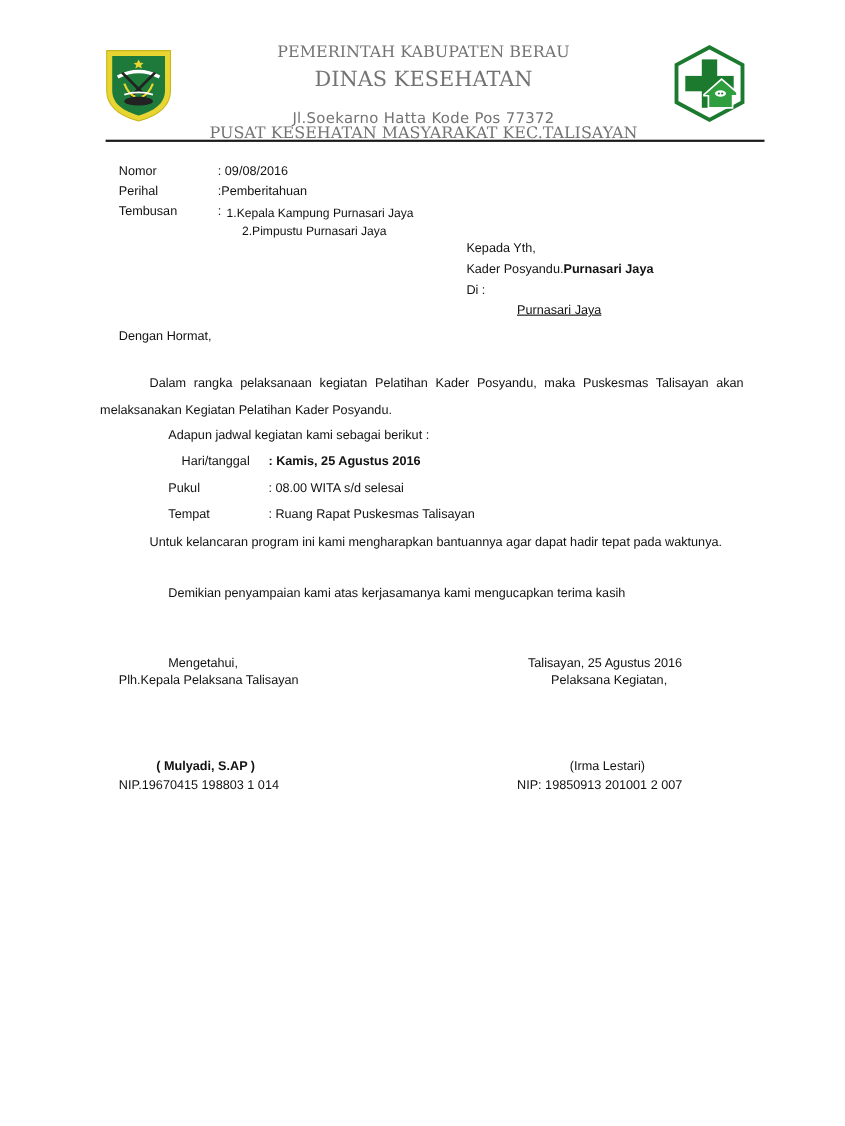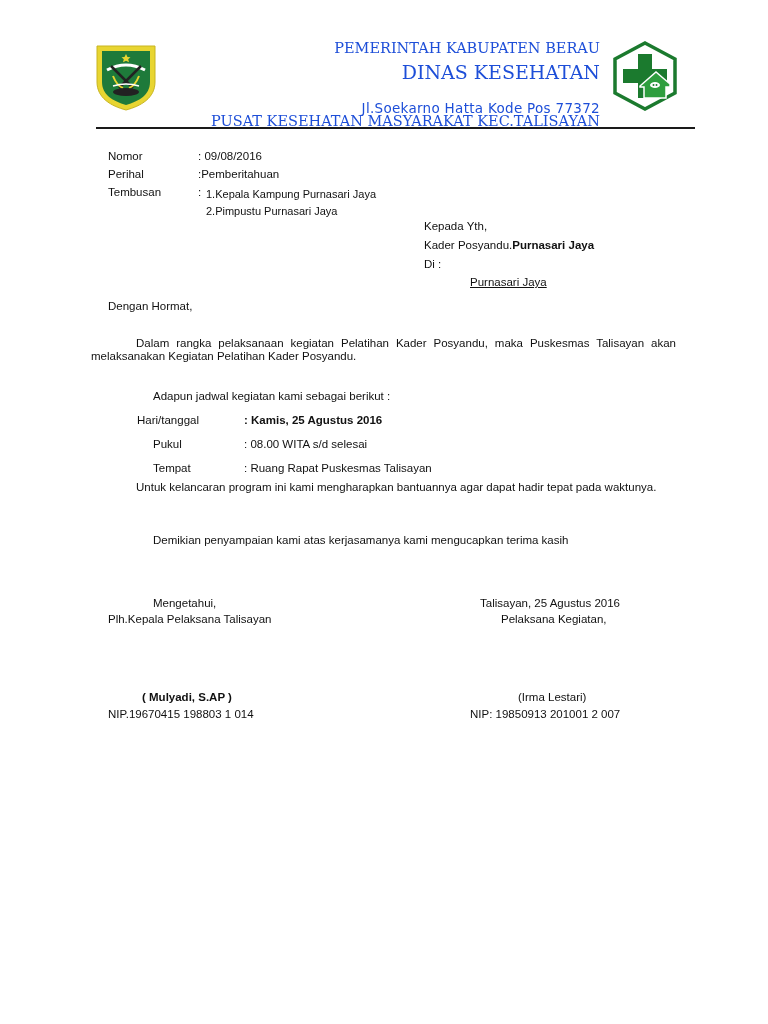--- a/index.html
+++ b/index.html
@@ -18,44 +18,44 @@
     .abs { position: absolute; white-space: nowrap; padding-left: 17px; }
 
     
     .logo-left {
       position: absolute; left: 93px; top: 42px; width: 66px; height: 70px;
     }
     .logo-right {
       position: absolute; left: 610px; top: 40px; width: 70px; height: 72px;
     }
     .kop {
-      position: absolute; left: 170px; width: 430px; text-align: right;
+      position: absolute; left: 170px; width: 430px; text-align: center;
       font-family: "DejaVu Serif", "Liberation Serif", serif;
-      color: #1d4ed8;
+      color: #737373;
     }
     .kop-1 { top: 40px; font-size: 14.5px; }
     .kop-2 { top: 61px; font-size: 19px; }
     .kop-3 { top: 81px; font-size: 14.5px; margin-top: 32px; }
     .kop-4 {
       top: 100px; font-size: 13.5px; letter-spacing: 0.3px;
       font-family: "DejaVu Sans", "Liberation Sans", sans-serif;
     }
     .rule {
       position: absolute; left: 96px; top: 127px; width: 599px; height: 2px;
       background: #1a1a1a;
     }
 
     .t { font-size: 11.5px; }
     .t-sm { font-size: 11px; }
     .b { font-weight: bold; }
     .u { text-decoration: underline; }
 
     .para {
       position: absolute; left: 91px; width: 585px;
-      font-size: 11.5px; line-height: 13px; text-align: justify;
+      font-size: 11.5px; line-height: 24px; text-align: justify;
     }
     .para.indent { text-indent: 45px; }
   </style>
 </head>
 <body>
 
 <div>
   <svg class="logo-left" viewBox="0 0 66 70">
     <path d="M4 4 H62 V40 C62 56 48 64 33 68 C18 64 4 56 4 40 Z" fill="#e8d531" stroke="#c8b520" stroke-width="1"></path>
     <path d="M9 9 H57 V40 C57 53 46 59 33 63 C20 59 9 53 9 40 Z" fill="#1e7a3a"></path>
@@ -90,39 +90,39 @@
 <div>
   <span class="abs t" style="left:91px; top:150px;">Nomor</span>
   <span class="abs t" style="left:181px; top:150px;">: 09/08/2016</span>
 
   <span class="abs t" style="left:91px; top:168px;">Perihal</span>
   <span class="abs t" style="left:181px; top:168px;">:Pemberitahuan</span>
 
   <span class="abs t" style="left:91px; top:186px;">Tembusan</span>
   <span class="abs t" style="left:181px; top:186px;">:</span>
   <span class="abs t-sm" style="left:189px; top:188px;">1.Kepala Kampung Purnasari Jaya</span>
-  <span class="abs t-sm" style="left:189px; top:205px;text-align:right;">2.Pimpustu Purnasari Jaya</span>
+  <span class="abs t-sm" style="left:203px; top:205px;text-align:right;">2.Pimpustu Purnasari Jaya</span>
 </div>
 
 <div>
   <span class="abs t" style="left:407px; top:220px;">Kepada Yth,</span>
   <span class="abs t" style="left:407px; top:239px;"><span>Kader Posyandu.</span><span class="b">Purnasari Jaya</span></span>
   <span class="abs t" style="left:407px; top:258px;">Di :</span>
   <span class="abs t u" style="left:453px; top:276px;">Purnasari Jaya</span>
 </div>
 
 <div>
   <span class="abs t" style="left:91px; top:300px;text-align:center;">Dengan Hormat,</span>
 
   <div class="para indent" style="top:337px;">Dalam rangka pelaksanaan kegiatan Pelatihan Kader Posyandu, maka Puskesmas Talisayan akan melaksanakan Kegiatan Pelatihan Kader Posyandu.</div>
 
   <span class="abs t" style="left:136px; top:390px;">Adapun jadwal kegiatan kami sebagai berikut :</span>
 
   <div>
-    <span class="abs t" style="left:120px; top:414px;">Hari/tanggal</span>
+    <span class="abs t" style="left:148px; top:414px;">Hari/tanggal</span>
     <span class="abs t b" style="left:227px; top:414px;">: Kamis, 25 Agustus 2016</span>
 
     <span class="abs t" style="left:136px; top:438px;">Pukul</span>
     <span class="abs t" style="left:227px; top:438px;">: 08.00 WITA s/d selesai</span>
 
     <span class="abs t" style="left:136px; top:462px;">Tempat</span>
     <span class="abs t" style="left:227px; top:462px;">: Ruang Rapat Puskesmas Talisayan</span>
   </div>
 
   <div class="para indent" style="top:481px;">Untuk kelancaran program ini kami mengharapkan bantuannya agar dapat  hadir tepat pada waktunya.</div>

